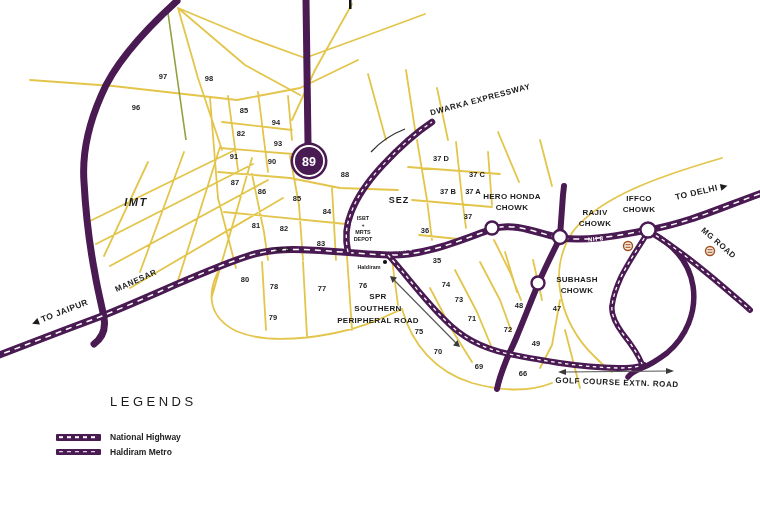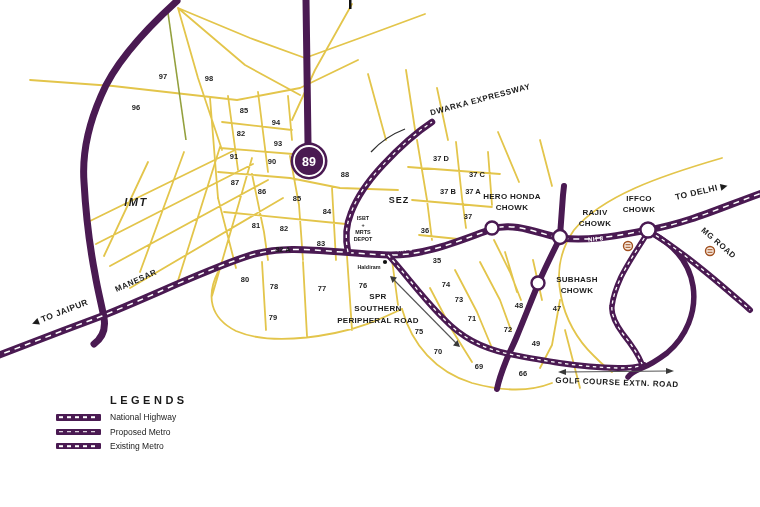--- a/index.html
+++ b/index.html
@@ -26,33 +26,33 @@
   .roadlbl{font-size:8px;font-weight:bold;text-anchor:middle;letter-spacing:.6px;}
   .dir{font-size:8.5px;font-weight:bold;text-anchor:middle;letter-spacing:.5px;}
   .nh8{font-size:6px;font-weight:bold;fill:#ffffff;text-anchor:middle;letter-spacing:.5px;}
   .tiny{font-size:5.4px;font-weight:bold;text-anchor:middle;}
   .area-imt{font-size:11px;font-weight:bold;font-style:italic;text-anchor:middle;letter-spacing:1.5px;}
   .area-sez{font-size:9px;font-weight:bold;text-anchor:middle;letter-spacing:1px;}
   .badge-num{font-size:12.5px;font-weight:bold;fill:#ffffff;text-anchor:middle;}
 
   
   .legend{position:absolute;left:56px;top:394px;}
-  .legend-title{font-size:11px;font-weight:bold;color:#1a1a1a;letter-spacing:3.5px;
-                margin:0 0 4px 54px;}
+  .legend-title{font-size:13px;font-weight:normal;color:#1a1a1a;letter-spacing:3.5px;
+                margin:0 0 21px 54px;}
   .legend-row{display:flex;align-items:center;height:14.6px;}
   .swatch{position:relative;width:45px;flex:0 0 45px;background:#4a1a52;height:6px;border-radius:1px;}
   .swatch.dashed::after{content:"";position:absolute;left:3px;right:3px;top:50%;height:1.6px;
         transform:translateY(-50%);
         background:repeating-linear-gradient(90deg,#fff 0 4px,rgba(0,0,0,0) 4px 8px);}
   .sw-national-highway{height:7px;}
   .sw-major-road{height:7px;}
   .sw-other-road{background:#c2bd62;height:3.5px;}
   .sw-proposed-metro{height:6px;}
   .sw-existing-metro{height:6px;}
-  .legend-label{font-size:8.5px;font-weight:normal;color:#222;margin-left:9px;white-space:nowrap;}
+  .legend-label{font-size:8.5px;font-weight:bold;color:#222;margin-left:9px;white-space:nowrap;}
 </style>
 </head>
 <body>
 
 <div class="stage">
   <svg id="map-svg" width="760" height="507" viewBox="0 0 760 507">
 
     <g>
       <path class="yellow" d="
         M30 80 L113 86 L237 100
@@ -258,21 +258,17 @@
 
   <div class="legend">
     <div class="legend-title">LEGENDS</div>
     <div id="legend-rows">
         <div class="legend-row">
           <span class="swatch sw-national-highway dashed"></span>
           <span class="legend-label">National Highway</span>
         </div>
         <div class="legend-row">
           <span class="swatch sw-proposed-metro dashed"></span>
-          <span class="legend-label">Proposed Metro</span>
-        </div>
-        <div class="legend-row">
-          <span class="swatch sw-existing-metro dashed"></span>
-          <span class="legend-label">Existing Metro</span>
+          <span class="legend-label">Haldiram Metro</span>
         </div>
       </div>
   </div>
 </div>
 
 </body></html>

